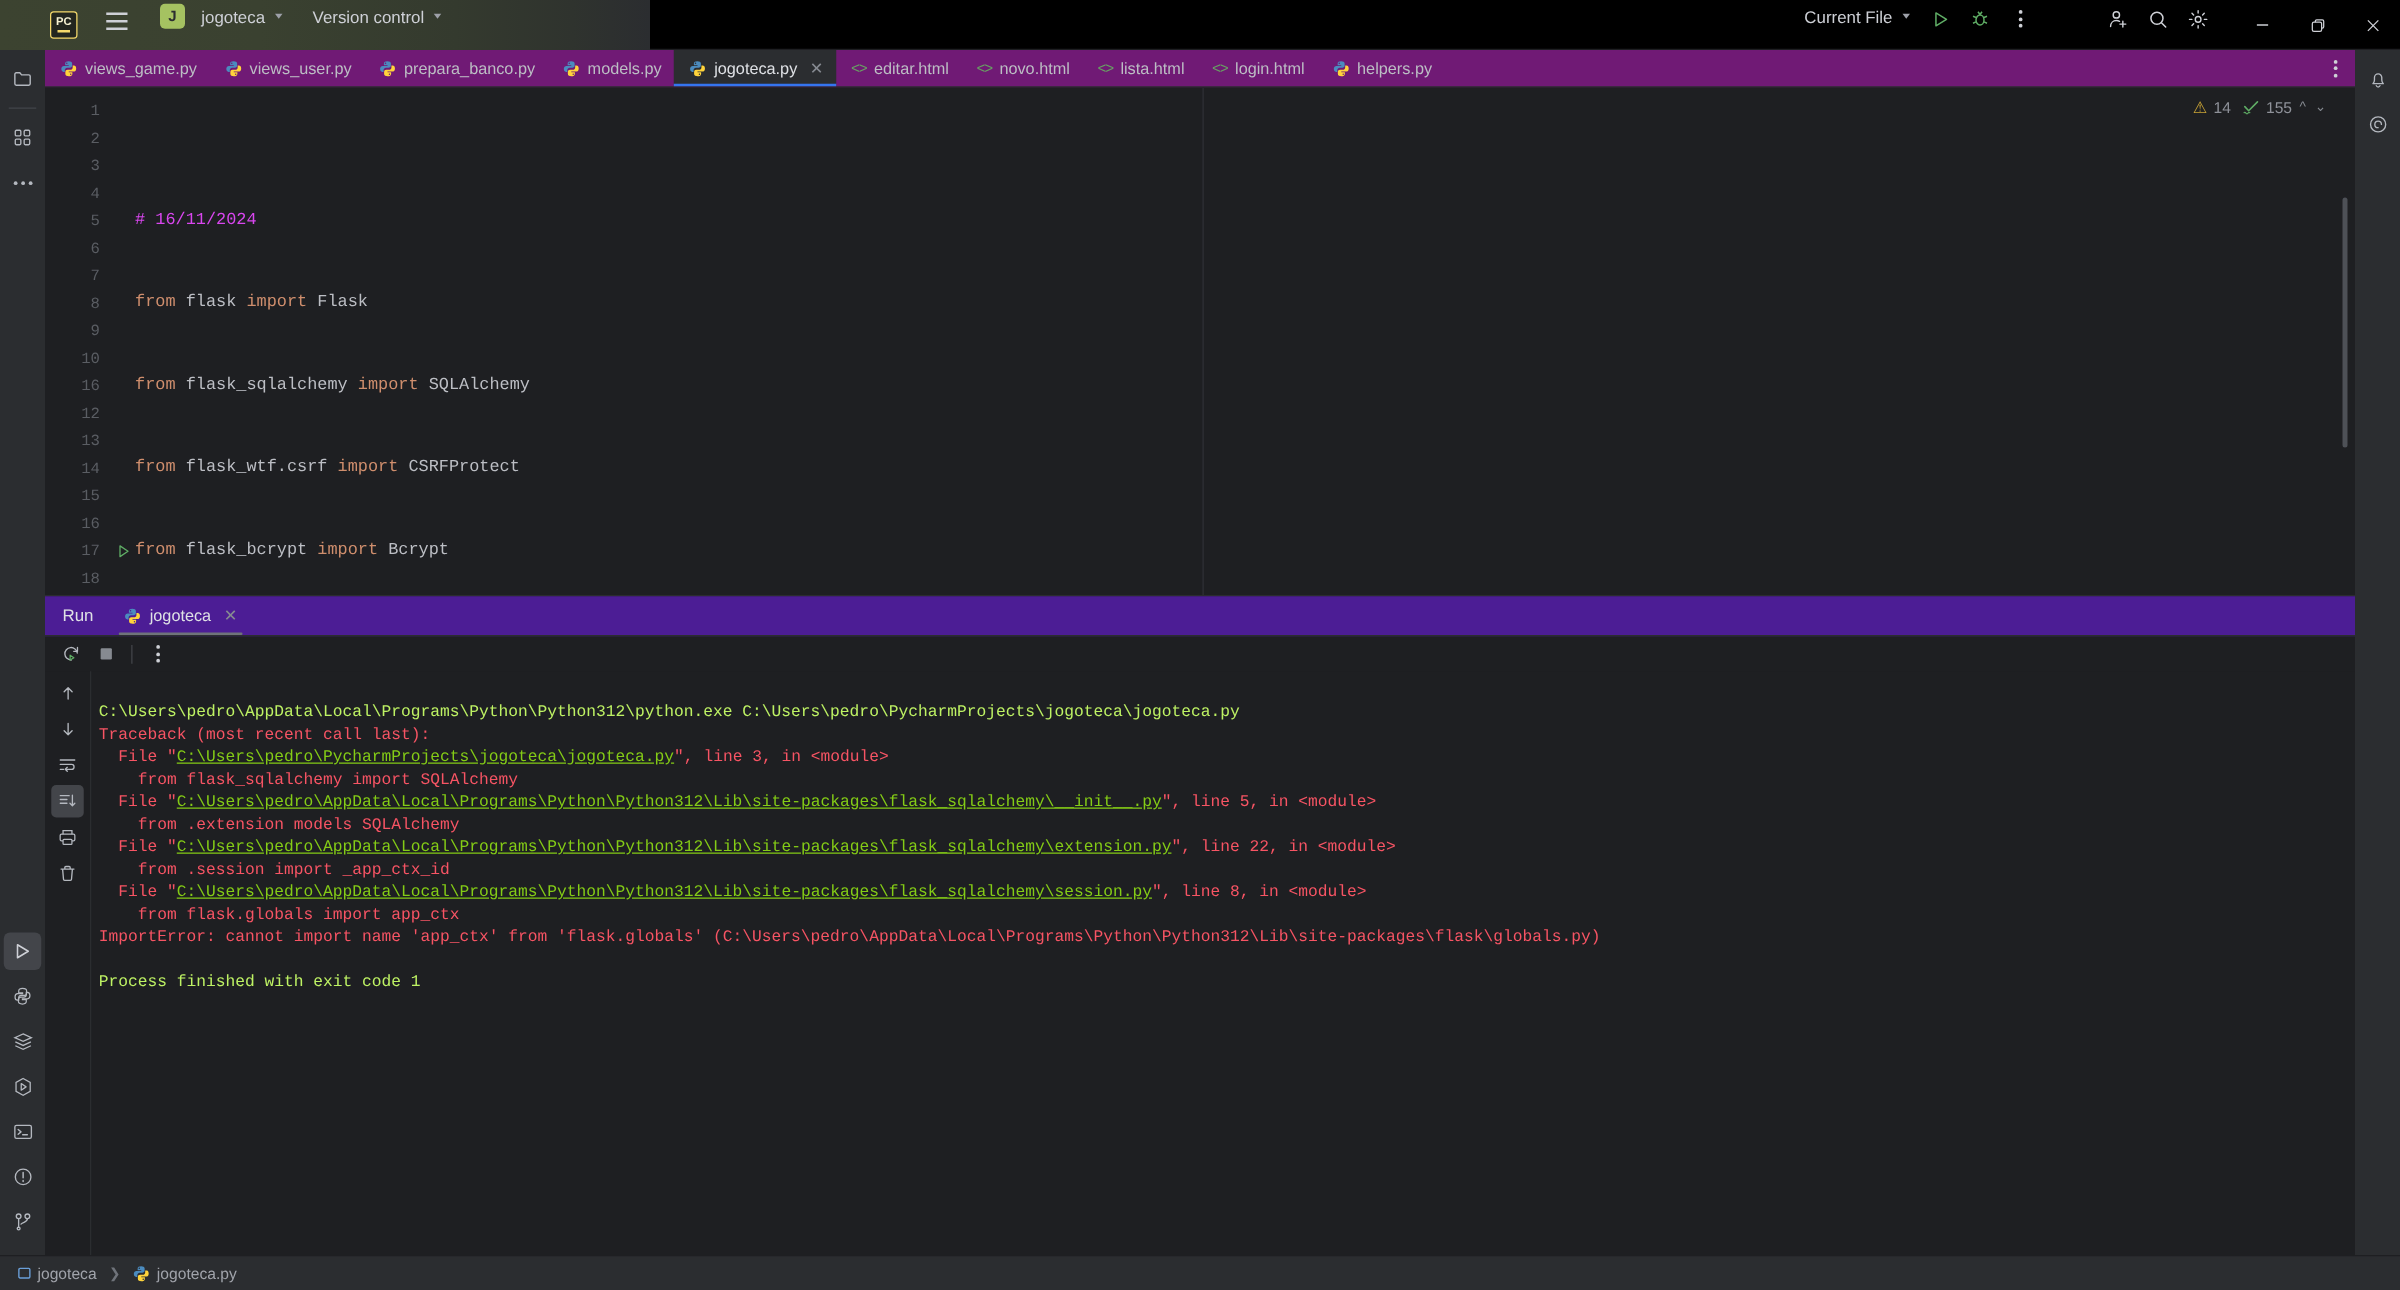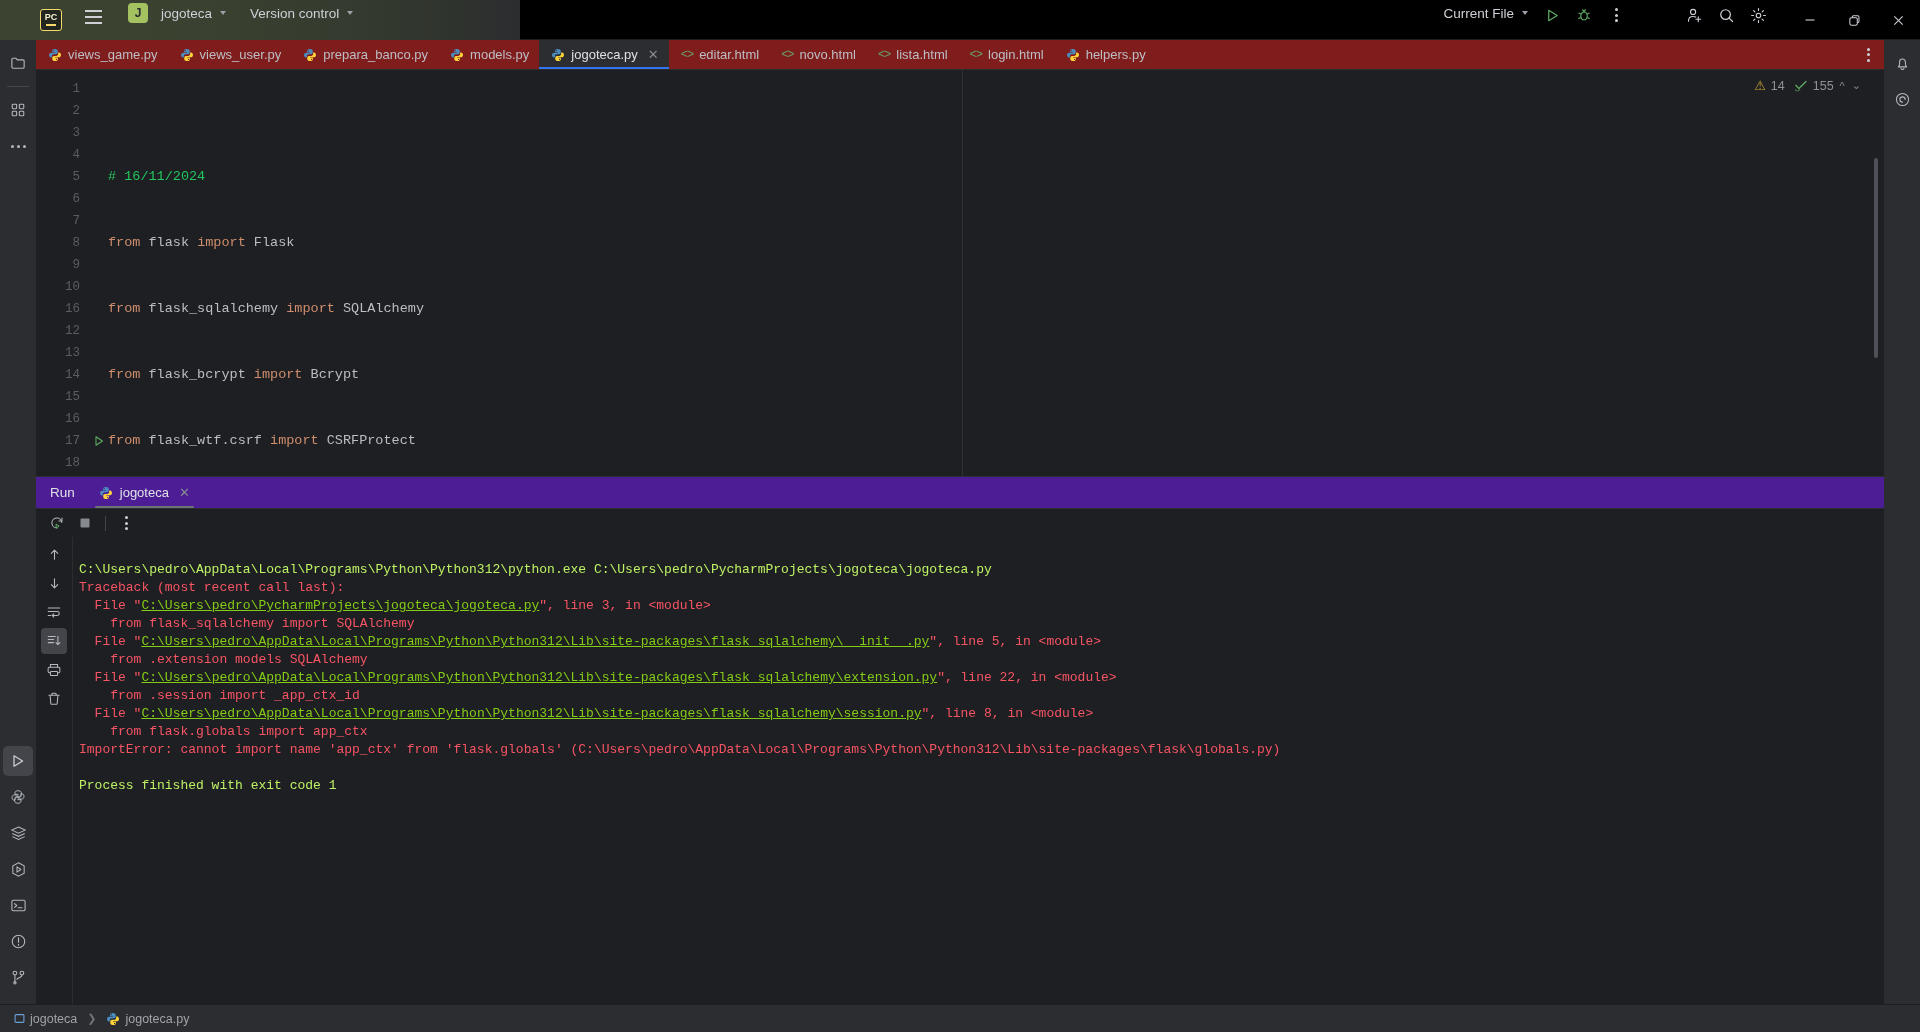--- a/index.html
+++ b/index.html
@@ -69,21 +69,21 @@
   .rail-bottom { margin-top: auto; padding-bottom: 6px; display:flex; flex-direction:column; align-items:center;}
 
   
   .railR { width: 36px; flex: 0 0 36px; background:#2b2d30; display:flex; flex-direction:column; align-items:center; padding-top: 8px;}
 
   
   .center { flex: 1 1 auto; min-width: 0; display: flex; flex-direction: column; background:#1e1f22; }
 
   
   .tabstrip {
-    height: 30px; flex: 0 0 30px; background: #7f1d1d;
+    height: 30px; flex: 0 0 30px; background: #701a75;
     display: flex; align-items: stretch; position: relative;
     border-bottom: 1px solid #2b2d30;
   }
   .tab {
     display: flex; align-items: center; gap: 6px;
     padding: 0 10px 0 12px; font-size: 13px; color: #bcbec4; cursor: pointer;
     position: relative; white-space: nowrap;
   }
   .tab.active { background: #2b2d30; color:#dfe1e5; }
   .tab.active::after { content:""; position:absolute; left:0; right:0; bottom:0; height:2px; background:#3574f0;}
@@ -104,21 +104,21 @@
   .codearea {
     flex: 1 1 auto; position: relative; padding-top: 8px;
     font-family: "Liberation Mono", monospace; font-size: 13.5px; line-height: 22px;
     white-space: pre; color: #bcbec4; overflow: hidden;
   }
   .codearea .line { height: 22px; padding-left: 20px; position: relative; }
   .vline { position: absolute; top: 0; bottom: 0; left: 874px; width: 1px; background: #2f3136; }
 
   
   .k  { color:#cf8e6d; }   
-  .c  { color:#22c55e; }
+  .c  { color:#d946ef; }
   .id { color:#bcbec4; }
 
   
   .inspect {
     position:absolute; top:8px; right:22px; display:flex; align-items:center; gap:5px;
     font-size: 12.5px; color:#9da0a8; font-family:"Liberation Sans", sans-serif; z-index: 5;
   }
   .inspect .warn { color:#c9a336; font-size: 13px; }
   .inspect .cnt { color:#8e9199; }
   .inspect .arr { color:#868a91; font-size: 11px; padding: 0 1px; cursor:pointer;}
@@ -437,22 +437,22 @@
             </svg>
           </div>
         </div>
 
         <div class="codearea">
           <div class="vline"></div>
 
           <div class="line"><span class="c">#&nbsp;16/11/2024</span></div>
           <div class="line"><span class="k">from</span> <span class="id">flask</span> <span class="k">import</span> <span class="id">Flask</span></div>
           <div class="line"><span class="k">from</span> <span class="id">flask_sqlalchemy</span> <span class="k">import</span> <span class="id">SQLAlchemy</span></div>
+          <div class="line"><span class="k">from</span> <span class="id">flask_wtf.csrf</span> <span class="k">import</span> <span class="id">CSRFProtect</span></div>
           <div class="line"><span class="k">from</span> <span class="id">flask_bcrypt</span> <span class="k">import</span> <span class="id">Bcrypt</span></div>
-          <div class="line"><span class="k">from</span> <span class="id">flask_wtf.csrf</span> <span class="k">import</span> <span class="id">CSRFProtect</span></div>
           
           
           
           
           
           
           
           
           
           

